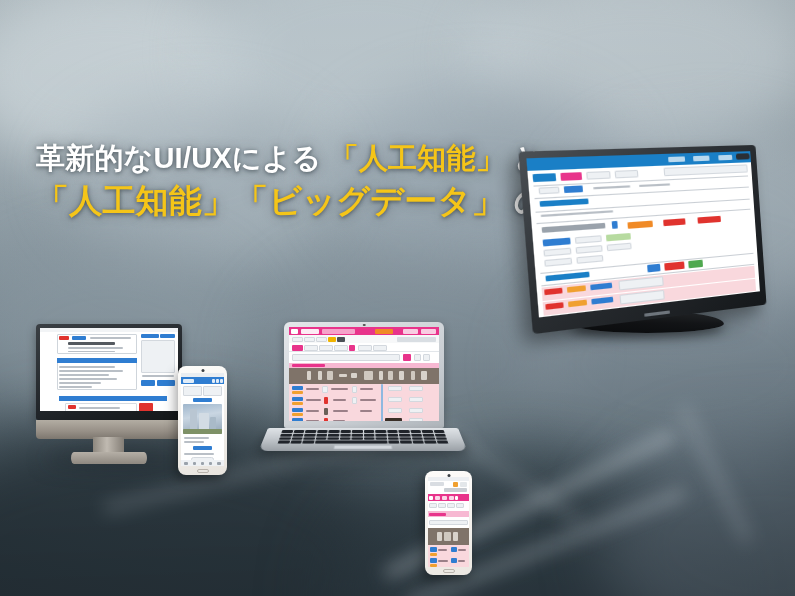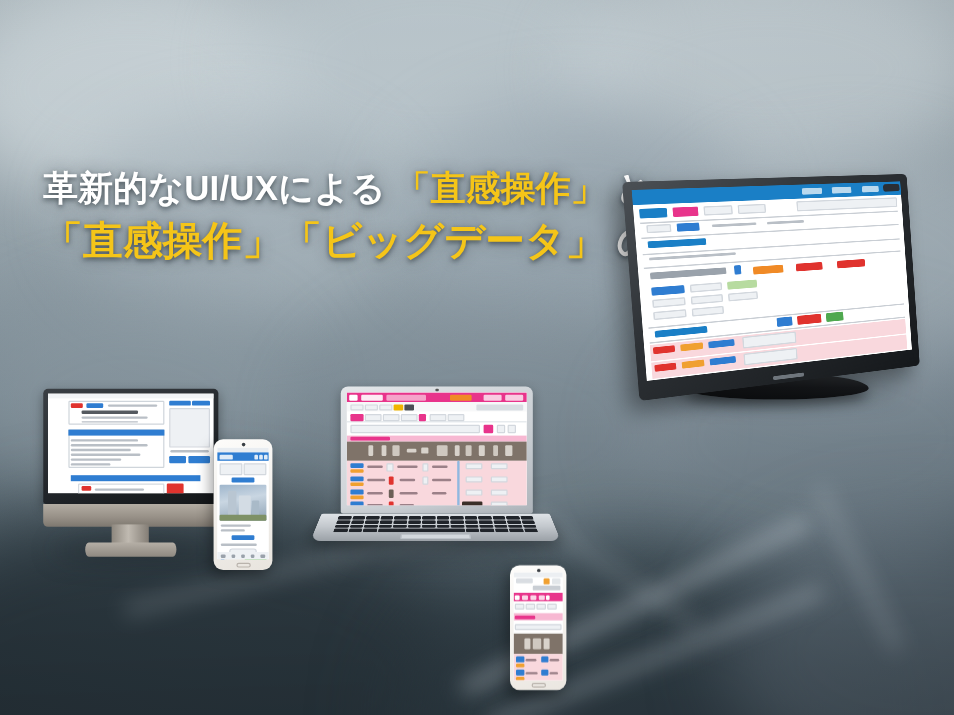--- a/index.html
+++ b/index.html
@@ -206,22 +206,22 @@
     <div class="bg-blob b12"></div>
     <div class="streak s1"></div>
     <div class="streak s2"></div>
     <div class="streak s3"></div>
     <div class="streak s4"></div>
     <div class="streak s5"></div>
     <div class="bg-vignette"></div>
   </div>
 
   <div class="headline">
-    <span class="hl-line hl-1"><span>革新的なUI/UXによる </span><span class="accent">「直感操作」</span><span> と</span></span>
-    <span class="hl-line hl-2"><span class="accent">「直感操作」「ビッグデータ」</span><span> の活用で</span></span>
+    <span class="hl-line hl-1"><span>革新的なUI/UXによる </span><span class="accent">「人工知能」</span><span> と</span></span>
+    <span class="hl-line hl-2"><span class="accent">「人工知能」「ビッグデータ」</span><span> の活用で</span></span>
   </div>
 
   <div class="device" id="monitor">
     <div class="shadow-soft mon-stand-shadow"></div>
     <div class="mon-neck"></div>
     <div class="mon-base"></div>
     <div class="mon-body">
       <div class="mon-screen">
 
         <div class="bar hdr-blue" style="top:0;width:100%;height:11px;"></div>

